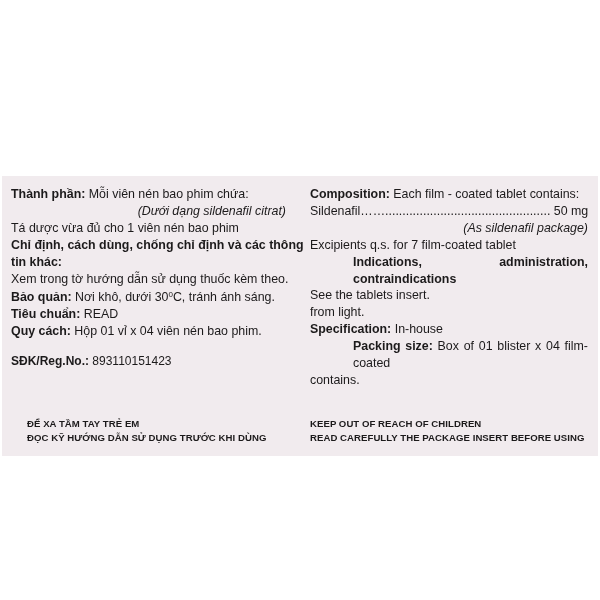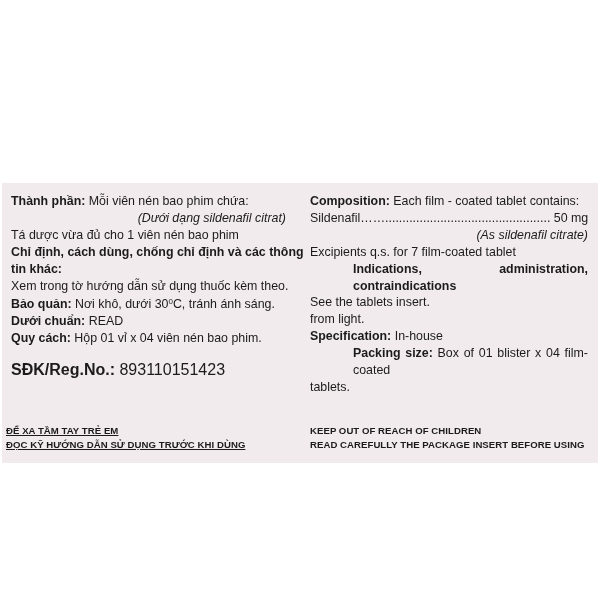--- a/index.html
+++ b/index.html
@@ -15,21 +15,20 @@
       font-family: "Liberation Sans", sans-serif;
       color: #1c1a1b;
     }
     .panel {
       position: absolute;
       left: 2px;
       top: 176px;
       width: 596px;
       height: 280px;
       background: #f1ebee;
-      margin-top: 7px;
     }
     .col {
       position: absolute;
       top: 10px;
       font-size: 12.4px;
       line-height: 16.9px;
     }
     .col-left {
       left: 9px;
       width: 275px;
@@ -52,62 +51,62 @@
       font-weight: bold;
     }
     .i {
       font-style: italic;
       text-align: right;
     }
     .reg {
       position: absolute;
       left: 9px;
       top: 178px;
-      font-size: 16px;
+      font-size: 12px;
     }
     .warn {
       position: absolute;
       top: 241px;
       font-size: 9.6px;
       font-weight: bold;
       line-height: 14px;
       letter-spacing: 0.05px;
     }
-    .warn-left { left: 4px; text-decoration: underline; }
+    .warn-left { left: 25px; }
     .warn-right { left: 308px; }
     sup.deg { font-size: 8px; vertical-align: 4px; }
   </style>
 </head>
 <body>
 
 <div class="panel">
 
   <div class="col col-left">
     <span class="line"><span class="b">Thành phần:</span><span> Mỗi viên nén bao phim chứa:</span></span>
     <span class="line i">(Dưới dạng sildenafil citrat)</span>
     <span class="line">Tá dược vừa đủ cho 1 viên nén bao phim</span>
     <span class="line b">Chỉ định, cách dùng, chống chỉ định và các thông</span>
     <span class="line b">tin khác:</span>
     <span class="line">Xem trong tờ hướng dẫn sử dụng thuốc kèm theo.</span>
     <span class="line"><span class="b">Bảo quản:</span><span> Nơi khô, dưới 30</span><sup class="deg">0</sup><span>C, tránh ánh sáng.</span></span>
-    <span class="line"><span class="b">Dưới chuẩn:</span><span> READ</span></span>
+    <span class="line"><span class="b">Tiêu chuẩn:</span><span> READ</span></span>
     <span class="line"><span class="b">Quy cách:</span><span> Hộp 01 vỉ x 04 viên nén bao phim.</span></span>
   </div>
 
   <div class="col col-right">
     <span class="line"><span class="b">Composition:</span><span> Each film - coated tablet contains:</span></span>
     <span class="line"><span>Sildenafil</span><span class="dots">……................................................</span><span> 50 mg</span></span>
-    <span class="line i">(As sildenafil citrate)</span>
+    <span class="line i">(As sildenafil package)</span>
     <span class="line">Excipients q.s. for 7 film-coated tablet</span>
     <span class="line b justify">Indications, administration, contraindications</span>
     <span class="line">See the tablets insert.</span>
     <span class="line">from light.</span>
     <span class="line"><span class="b">Specification:</span><span> In-house</span></span>
     <span class="line justify"><span class="b">Packing size:</span><span> Box of 01 blister x 04 film-coated</span></span>
-    <span class="line">tablets.</span>
+    <span class="line">contains.</span>
   </div>
 
   <div class="reg"><span class="b">SĐK/Reg.No.:</span><span> 893110151423</span></div>
 
   <div class="warn warn-left">
     <span class="line">ĐỂ XA TẦM TAY TRẺ EM</span>
     <span class="line">ĐỌC KỸ HƯỚNG DẪN SỬ DỤNG TRƯỚC KHI DÙNG</span>
   </div>
   <div class="warn warn-right">
     <span class="line">KEEP OUT OF REACH OF CHILDREN</span>

